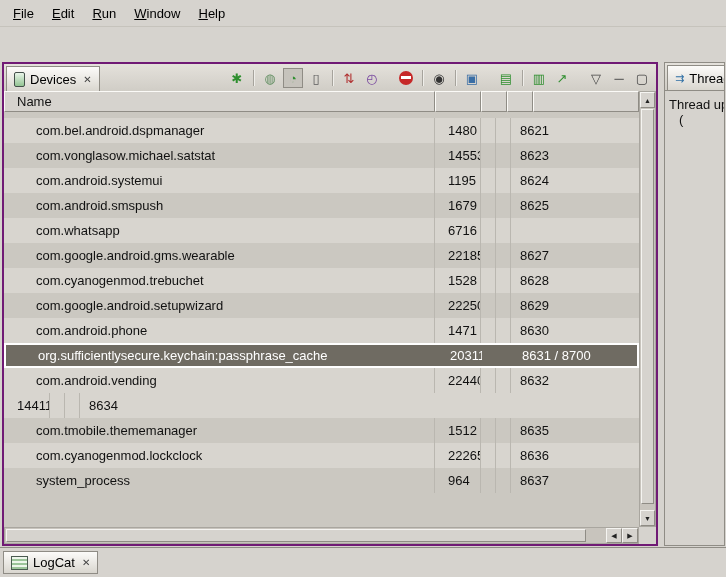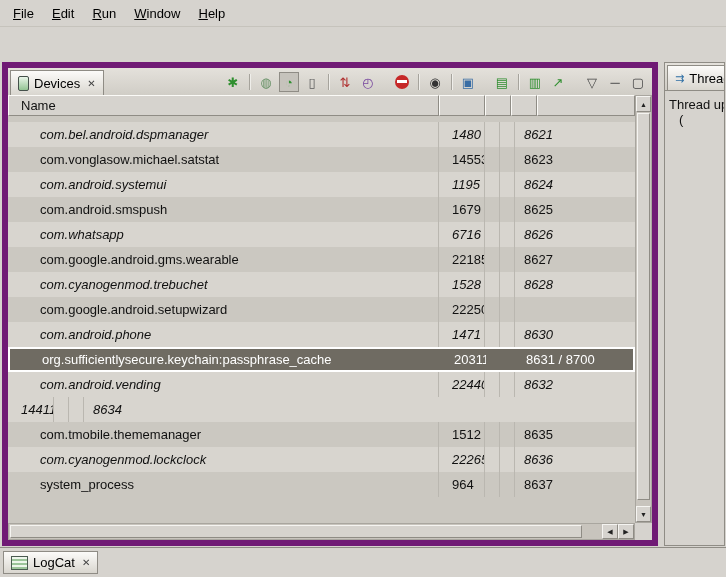--- a/index.html
+++ b/index.html
@@ -13,21 +13,21 @@
   
   .menubar{height:26px;display:flex;align-items:center;padding-left:4px;
     background:var(--window-bg,#d6d3ce);border-bottom:1px solid #c6c3bc;}
   .menu-item{display:inline-block;padding:3px 9px;color:#000;cursor:default;}
   .menu-item::first-letter{text-decoration:underline;}
   
   .main-toolbar{height:33px;background:var(--window-bg,#d6d3ce);}
   
   .main{position:absolute;top:60px;left:0;width:726px;height:488px;}
   .devices-panel{position:absolute;top:2px;left:2px;width:656px;height:484px;
-    border:6px solid #701a75;background:var(--window-bg,#d6d3ce);box-sizing:border-box;}
+    border:2px solid #701a75;background:var(--window-bg,#d6d3ce);box-sizing:border-box;}
   .threads-panel{position:absolute;top:2px;left:664px;right:1px;height:484px;
     border:1px solid #8f8c85;background:var(--window-bg,#d6d3ce);box-sizing:border-box;overflow:hidden;}
   
   .tab-row{position:relative;height:27px;border-bottom:1px solid #8f8c85;
     background:linear-gradient(#e4e1db,#d0cdc6);}
   .view-tab{position:absolute;left:2px;top:2px;height:25px;box-sizing:border-box;
     display:inline-flex;align-items:center;gap:5px;padding:0 7px;white-space:nowrap;
     background:linear-gradient(#fcfbf9,#d9d6cf);
     border:1px solid #8f8c85;border-bottom:none;}
   .tab-label{color:#000;}
@@ -52,21 +52,21 @@
   .grid{position:absolute;top:0;left:0;right:17px;bottom:17px;overflow:hidden;
     background:var(--row-odd,#cbc8c1);}
   .grid-header{display:flex;height:21px;}
   .hcell{box-sizing:border-box;background:var(--window-bg,#d6d3ce);
     border-top:1px solid #fbfaf7;border-left:1px solid #fbfaf7;
     border-right:1px solid #8f8c85;border-bottom:1px solid #8f8c85;
     padding:2px 12px;white-space:nowrap;overflow:hidden;cursor:default;}
   .w-name{width:431px;} .w-pid{width:46px;} .w-c1{width:15px;} .w-c2{width:15px;} .w-port{flex:1;}
   .spacer-row{height:6px;background:var(--row-odd,#cbc8c1);}
   .trow{display:flex;height:25px;align-items:stretch;box-sizing:border-box;cursor:default;}
-  .trow.even{background:var(--row-even,#d8d5cf);font-style:italic;}
+  .trow.even{background:var(--row-even,#d8d5cf);}
   .trow.odd{background:var(--row-odd,#cbc8c1);}
   .cell{box-sizing:border-box;display:flex;align-items:center;overflow:hidden;
     white-space:nowrap;border-right:1px solid #bab7b0;}
   .cell.name{width:431px;padding-left:32px;}
   .cell.pid{width:46px;padding-left:13px;}
   .cell.c1{width:15px;} .cell.c2{width:15px;}
   .cell.port{flex:1;padding-left:9px;border-right:none;}
   .trow.selected{background:var(--selection-bg,#6f6b62);color:var(--selection-text,#fff);
     border:2px solid #ffffff;}
   .trow.selected .cell{border-right-color:transparent;text-align:center;}
@@ -188,41 +188,41 @@
               <div class="cell pid">1679</div>
               <div class="cell c1"></div>
               <div class="cell c2"></div>
               <div class="cell port">8625</div>
             </div>
             <div class="trow even">
               <div class="cell name">com.whatsapp</div>
               <div class="cell pid">6716</div>
               <div class="cell c1"></div>
               <div class="cell c2"></div>
-              <div class="cell port">8626</div>
             </div>
             <div class="trow odd">
               <div class="cell name">com.google.android.gms.wearable</div>
               <div class="cell pid">22185</div>
               <div class="cell c1"></div>
               <div class="cell c2"></div>
               <div class="cell port">8627</div>
             </div>
             <div class="trow even">
               <div class="cell name">com.cyanogenmod.trebuchet</div>
               <div class="cell pid">1528</div>
               <div class="cell c1"></div>
               <div class="cell c2"></div>
               <div class="cell port">8628</div>
             </div>
             <div class="trow odd">
               <div class="cell name">com.google.android.setupwizard</div>
               <div class="cell pid">22250</div>
               <div class="cell c1"></div>
               <div class="cell c2"></div>
+              <div class="cell port">8629</div>
             </div>
             <div class="trow even">
               <div class="cell name">com.android.phone</div>
               <div class="cell pid">1471</div>
               <div class="cell c1"></div>
               <div class="cell c2"></div>
               <div class="cell port">8630</div>
             </div>
             <div class="trow odd selected">
               <div class="cell name">org.sufficientlysecure.keychain:passphrase_cache</div>

